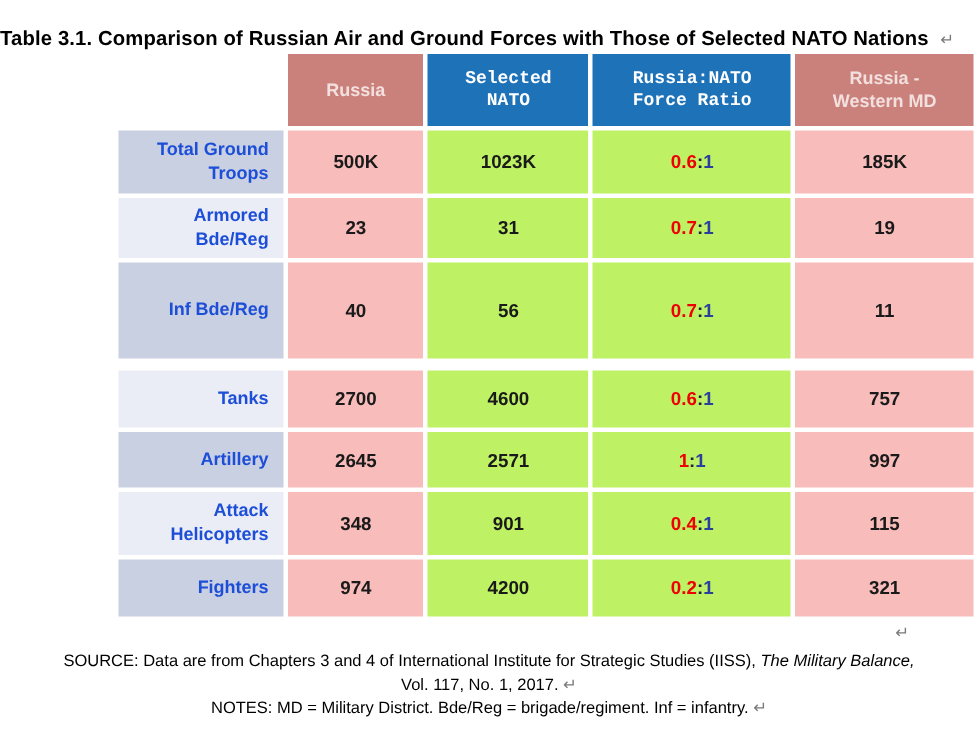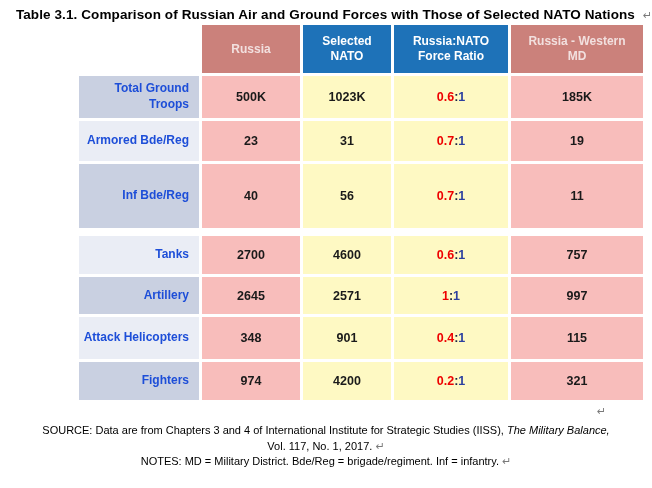--- a/index.html
+++ b/index.html
@@ -5,22 +5,22 @@
   html,body{margin:0;padding:0;}
   body{
     width:652px;height:488px;
     background:#ffffff;
     font-family:"Liberation Sans", sans-serif;
     color:#000;
     position:relative;
     overflow:hidden;
   }
   .title{
-    padding-top:7px;
-    text-align:right;
+    padding-top:18px;
+    text-align:left;
     font-size:13.5px;
     font-weight:bold;
     letter-spacing:0.1px;
     white-space:nowrap;
   }
   .ret{
     color:#7a7a7a;
     font-weight:normal;
     font-size:11px;
   }
@@ -46,32 +46,32 @@
   tr.r0{height:42px;}
   tr.r1{height:40px;}
   tr.r2{height:64px;}
   tr.sp{height:2px;}
   tr.r3{height:38px;}
   tr.r4{height:37px;}
   tr.r5{height:42px;}
   tr.r6{height:38px;}
   th.h-empty{background:transparent;}
   th.h-pink{background:#CB817B;color:#F2E0DF;font-size:12px;line-height:1.25;padding:0 12px;}
-  th.h-blue{background:#1E72B8;color:#ffffff;font-size:12px;line-height:1.25;padding:0 4px;}
+  th.h-blue{background:#1E72B8;color:#ffffff;font-size:12px;line-height:1.25;padding:0 16px;font-family:Liberation Mono, monospace;}
   td.lab{
     text-align:right;
     padding-right:10px;
     font-size:12px;
     line-height:1.3;
     color:#1d4ed8;
   }
   td.lab-dark{background:#C9D0E1;}
   td.lab-light{background:#EAEDF5;}
   td.pink{background:#F8BDBB;color:#1a1a1a;margin-top:24px;}
-  td.blue{background:#fef9c3;color:#1a1a1a;}
+  td.blue{background:#bef264;color:#1a1a1a;}
   .rr{color:#EE0000;}
   .rc{color:#1B2440;}
   .rb{color:#2B3F9F;}
   .post-table-return{
     text-align:right;
     padding:3px 46px 0 0;
     color:#7a7a7a;
     font-size:11px;
     line-height:11px;
   }

